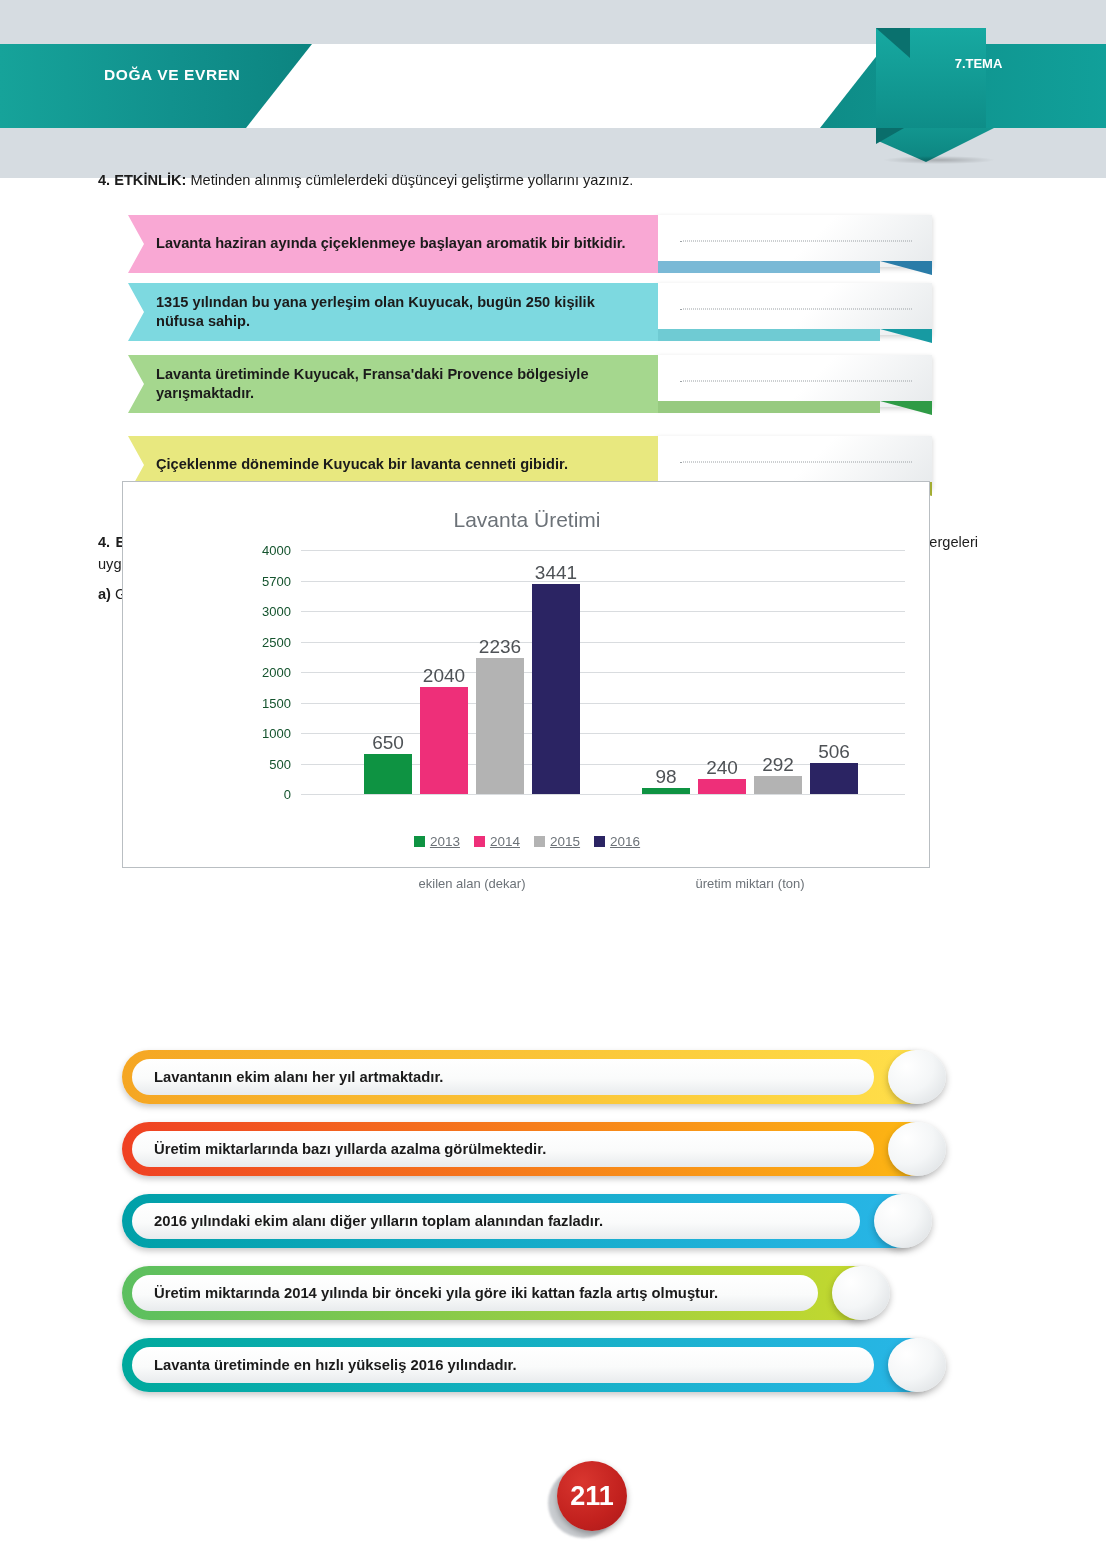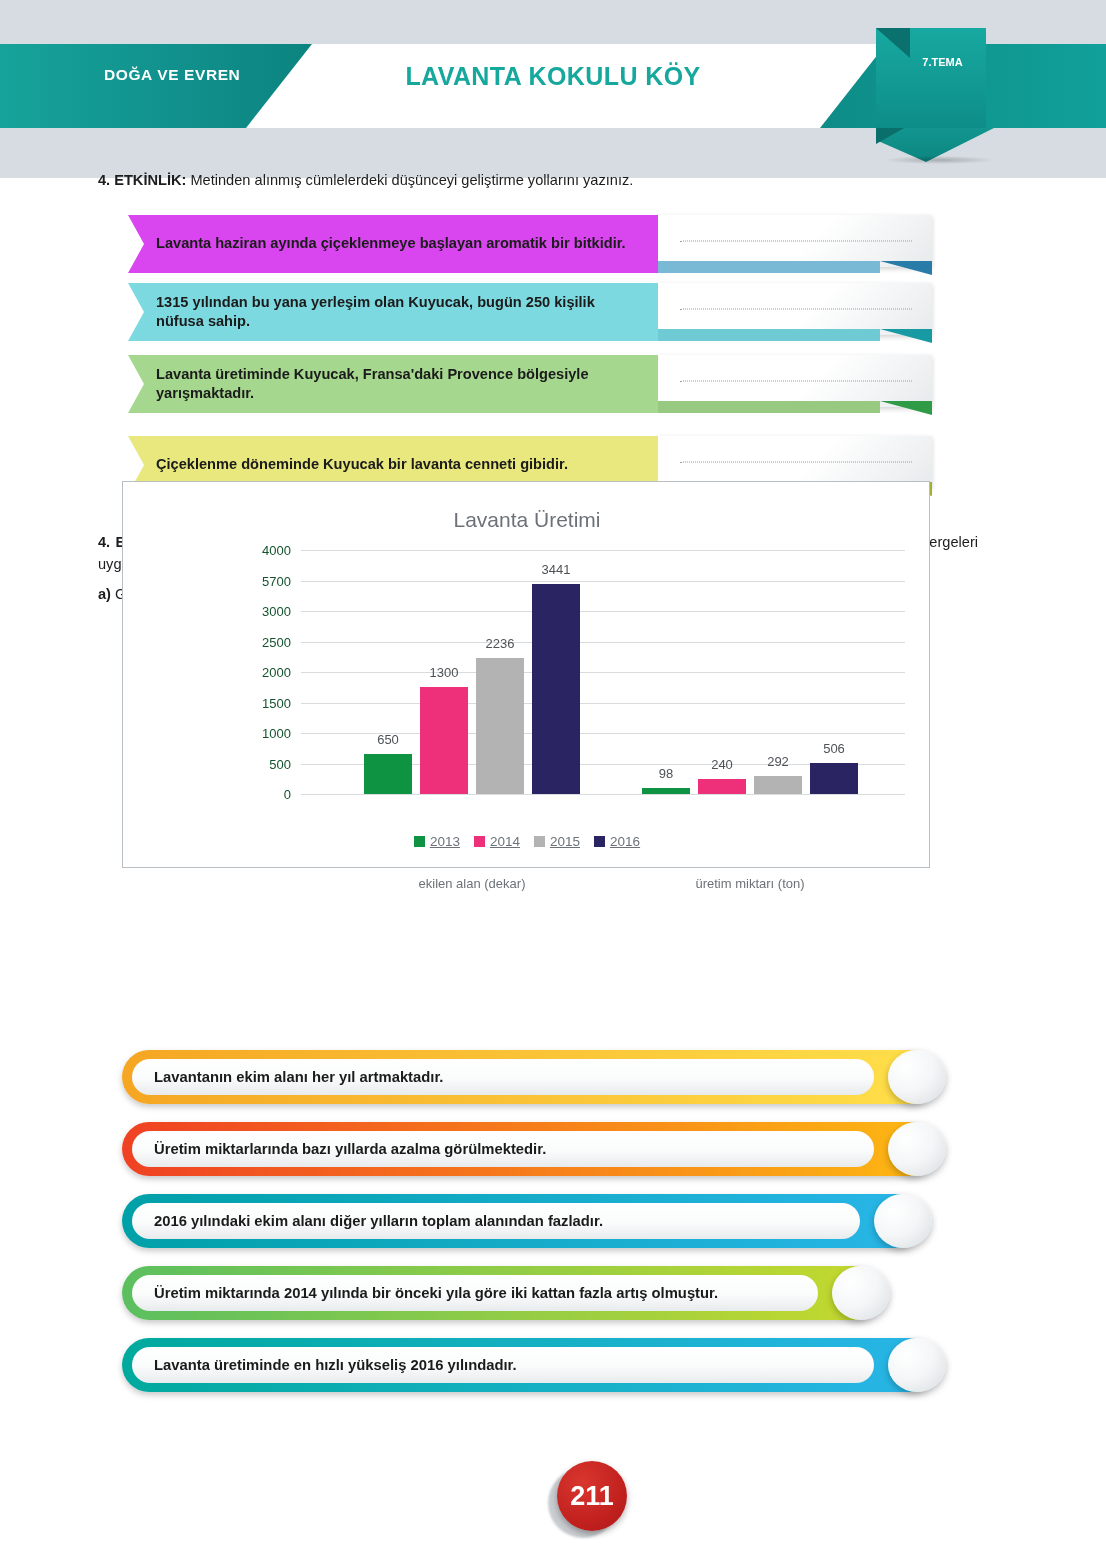--- a/index.html
+++ b/index.html
@@ -66,22 +66,22 @@
   .ribbon-tail-dark{
     position:absolute; left:876px; top:128px; width:28px; height:16px;
     background:#0a6e6b;
     clip-path: polygon(0 0, 28px 0, 0 16px);
   }
   .ribbon-shadow{
     position:absolute; left:884px; top:156px; width:110px; height:8px;
     background:radial-gradient(ellipse at center, rgba(0,0,0,.22) 0%, rgba(0,0,0,0) 72%);
   }
   .ribbon-text{
-    position:absolute; left:876px; top:56px; width:110px; text-align:center;
-    color:#ffffff; font-size:11px; font-weight:bold;padding-left:23px;
+    position:absolute; left:912px; top:56px; width:110px; text-align:center;
+    color:#ffffff; font-size:13px; font-weight:bold;padding-left:23px;
   }
 
   .q-line{
     position:absolute; font-size:14.6px; color:#1d1d1d; line-height:1.48;
   }
   .q-line b{ font-weight:bold; }
 
   
   .banner-row{ position:absolute; }
   .banner{
@@ -118,21 +118,21 @@
   .plot{
     position:absolute; left:178px; top:68px; width:604px; height:244px;
   }
   .gridline{ position:absolute; left:0; width:604px; height:1px; background:#d9dcdf; }
   .ylab{
     position:absolute; right:614px; width:60px; text-align:right;
     font-size:13px; color:#14532d; transform:translateY(-50%);
   }
   .bar{ position:absolute; bottom:0; }
   .barval{
-    position:absolute; text-align:center; font-size:13px; color:#4e5256;
+    position:absolute; text-align:center; font-size:19px; color:#4e5256;
     transform:translateX(-50%);
   }
   .catlab{
     position:absolute; top:326px; font-size:13px; color:#6c7278;
     text-align:center; transform:translateX(-50%);
   }
   .legend{
     position:absolute; left:0; top:352px; width:808px;
     display:flex; justify-content:center; gap:14px; align-items:center;
   }
@@ -179,39 +179,38 @@
 </style>
 </head>
 <body>
 
 <div class="header-wrap">
   <div class="hdr-white"></div>
   <div class="hdr-white-band"></div>
   <div class="hdr-teal-left"></div>
   <div class="hdr-teal-right"></div>
   <div class="hdr-label">DOĞA VE EVREN</div>
-  <div class="hdr-title">LAVANTA KOKULU KÖY</div>
 </div>
 <div class="ribbon"></div>
 <div class="ribbon-fold-top"></div>
 <div class="ribbon-tail"></div>
 <div class="ribbon-tail-dark"></div>
 <div class="ribbon-shadow"></div>
 <div class="ribbon-text">7.TEMA</div>
 
 <div class="q-line" style="left:98px; top:170px; width:900px;">
   <b>4. ETKİNLİK:</b>
   <span>Metinden alınmış cümlelerdeki düşünceyi geliştirme yollarını yazınız.</span>
 </div>
 
 <div class="banner-row" style="left:128px; top:215px; width:810px; height:62px;">
   <div class="ans-card" style="left:528px; top:0px; width:276px; height:52px;">
     <div class="ans-dots"></div>
   </div>
-  <div class="banner two-line" style="width:530px; background:#d946ef;">
+  <div class="banner two-line" style="width:530px; background:#f9a8d4;">
     <span>Lavanta haziran ayında çiçeklenmeye başlayan aromatik bir bitkidir.</span>
   </div>
   <div class="banner-dark-corner" style="left:752px; top:46px; background:#2a7ca8; clip-path:polygon(0 0, 52px 0, 52px 14px);"></div>
   <div class="banner" style="left:530px; top:46px; width:222px; height:12px; background:#7ab9d6; clip-path:none;"></div>
 </div>
 
 <div class="banner-row" style="left:128px; top:283px; width:810px; height:62px;">
   <div class="ans-card" style="left:528px; top:0px; width:276px; height:52px;">
     <div class="ans-dots"></div>
   </div>
@@ -271,21 +270,21 @@
       <div class="ylab" style="top: 91.5px;">2500</div>
       <div class="gridline" style="top: 61px;"></div>
       <div class="ylab" style="top: 61px;">3000</div>
       <div class="gridline" style="top: 30.5px;"></div>
       <div class="ylab" style="top: 30.5px;">5700</div>
       <div class="gridline" style="top: 0px;"></div>
       <div class="ylab" style="top: 0px;">4000</div>
       <div class="bar" style="left: 63px; width: 48px; height: 39.65px; background: rgb(14, 147, 66);"></div>
       <div class="barval" style="left: 87px; top: 182.35px;">650</div>
       <div class="bar" style="left: 119px; width: 48px; height: 106.75px; background: rgb(238, 47, 121);"></div>
-      <div class="barval" style="left: 143px; top: 115.25px;">1300</div>
+      <div class="barval" style="left: 143px; top: 115.25px;">2040</div>
       <div class="bar" style="left: 175px; width: 48px; height: 136.396px; background: rgb(179, 179, 179);"></div>
       <div class="barval" style="left: 199px; top: 85.604px;">2236</div>
       <div class="bar" style="left: 231px; width: 48px; height: 209.901px; background: rgb(43, 36, 99);"></div>
       <div class="barval" style="left: 255px; top: 12.099px;">3441</div>
       <div class="catlab" style="left: 171px;">ekilen alan (dekar)</div>
       <div class="bar" style="left: 341px; width: 48px; height: 5.978px; background: rgb(14, 147, 66);"></div>
       <div class="barval" style="left: 365px; top: 216.022px;">98</div>
       <div class="bar" style="left: 397px; width: 48px; height: 14.64px; background: rgb(238, 47, 121);"></div>
       <div class="barval" style="left: 421px; top: 207.36px;">240</div>
       <div class="bar" style="left: 453px; width: 48px; height: 17.812px; background: rgb(179, 179, 179);"></div>

